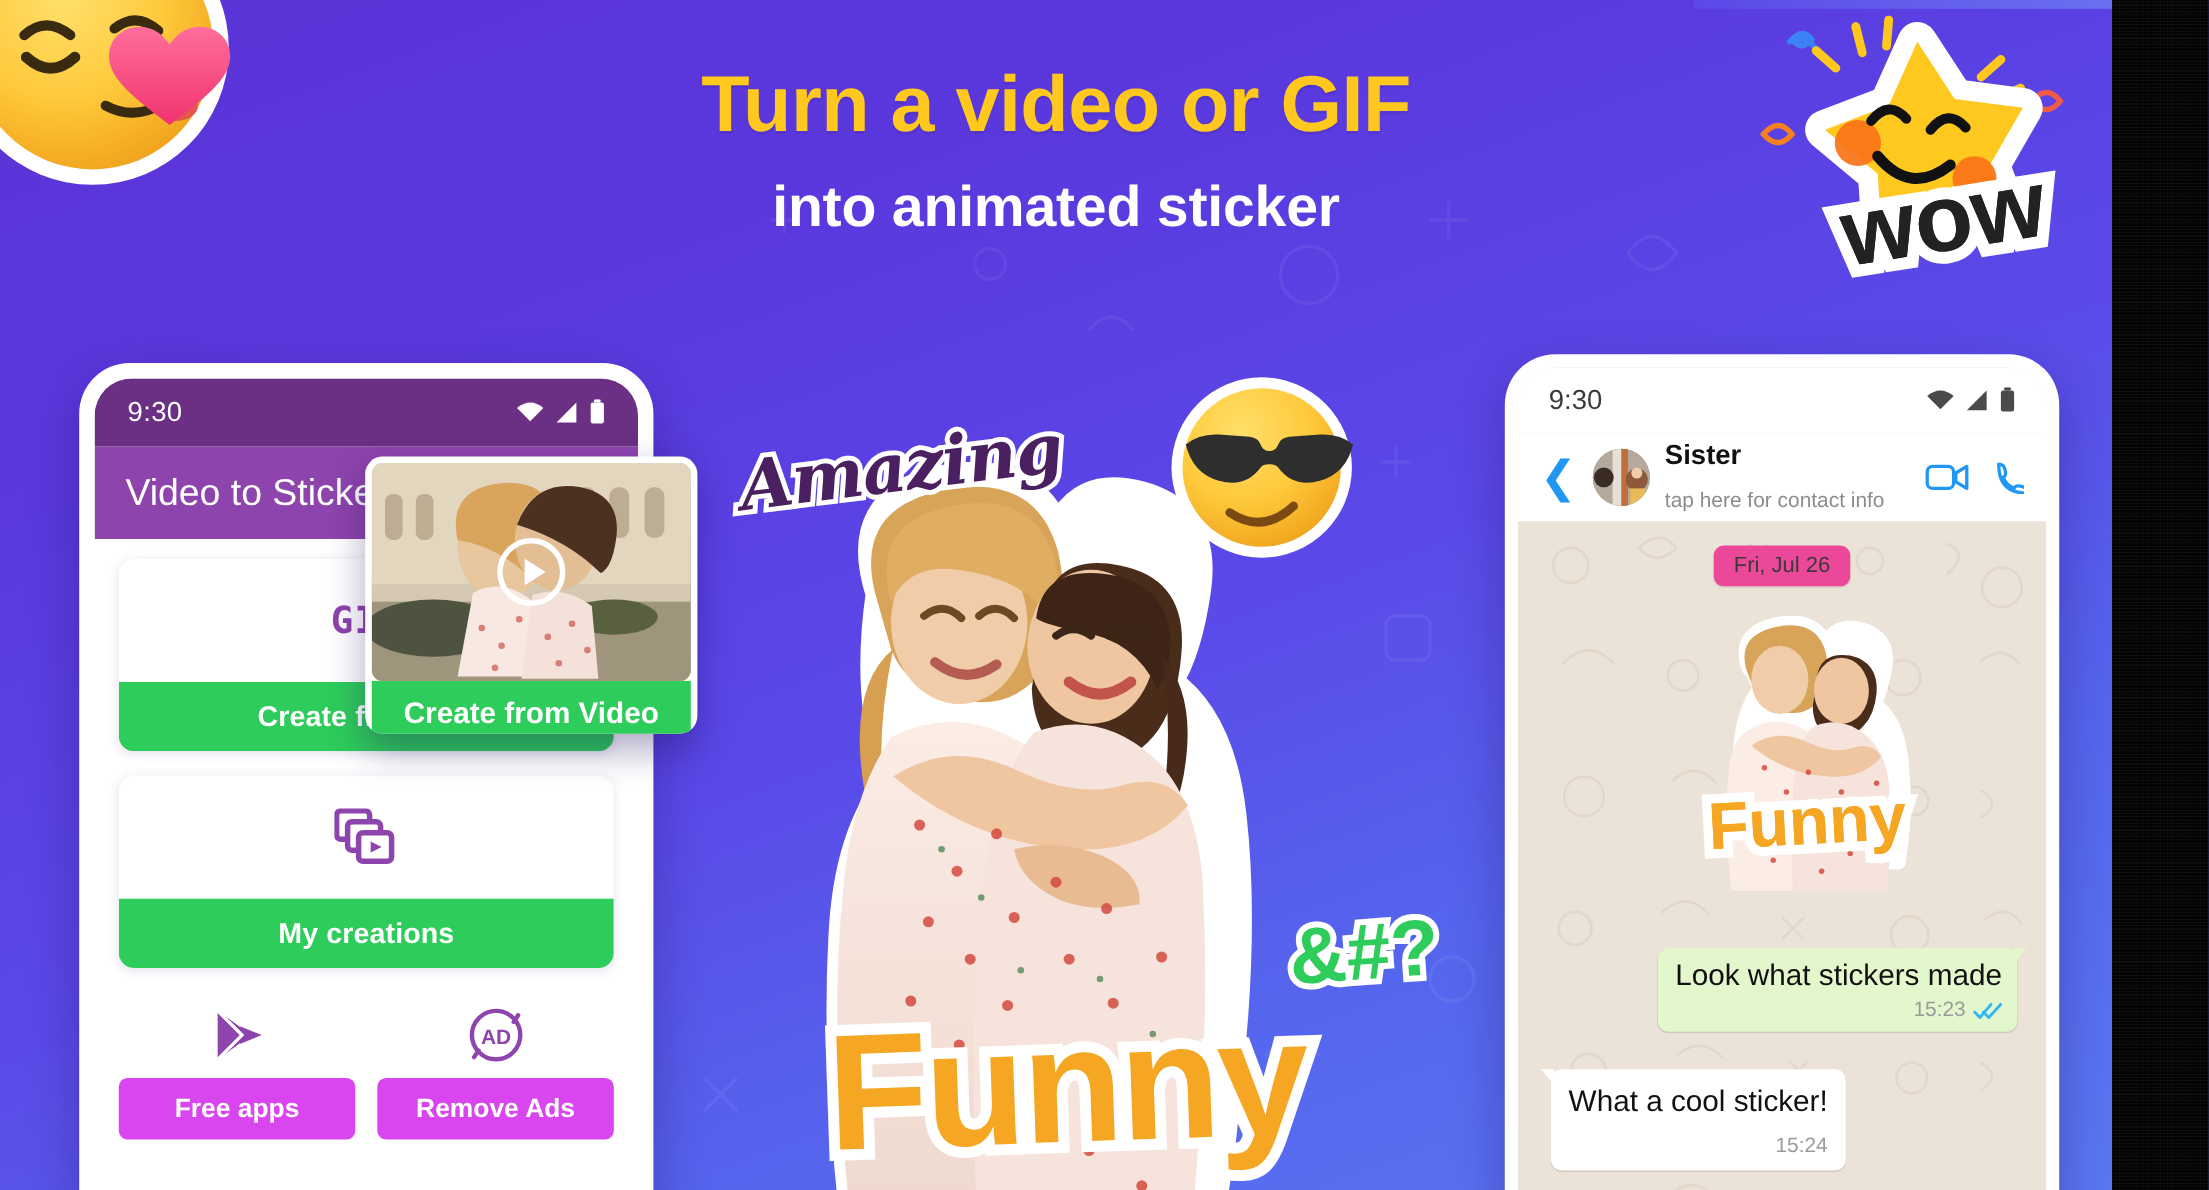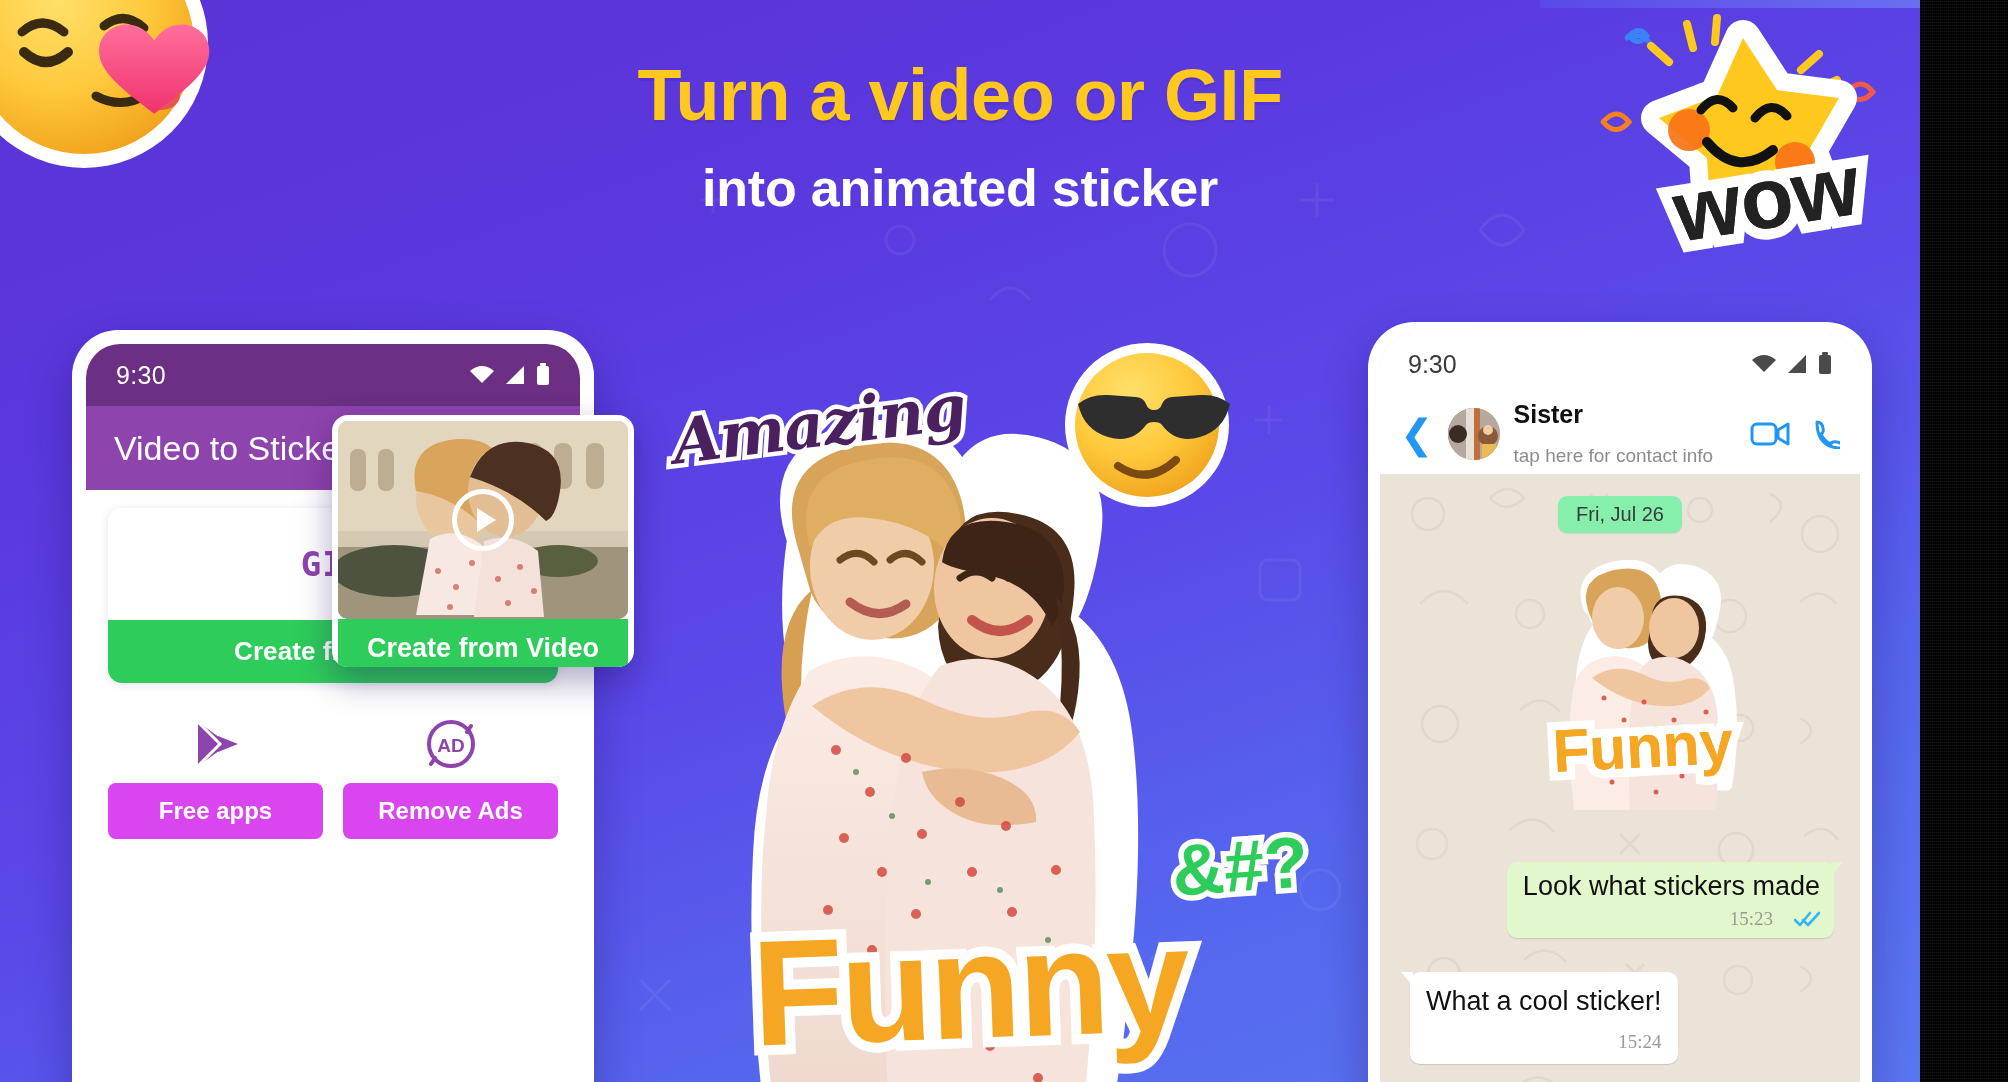--- a/index.html
+++ b/index.html
@@ -228,21 +228,21 @@
   .wa-body {
     position:absolute; top:140px; left:0; right:0; bottom:0;
     background:#ECE3D8;
     overflow:hidden;
   }
   .wa-doodle { position:absolute; inset:0; opacity:.30; }
   .date-chip {
     position:relative;
     margin: 22px auto 0 auto;
     width: fit-content;
-    background: #86efac;
+    background: #ec4899;
     color:#3a3a3a;
     font-size: 20px;
     padding: 7px 18px;
     border-radius: 9px;
     box-shadow: 0 1px 1px rgba(0,0,0,.08);
   }
   .sticker-msg {
     position:absolute; left: 144px; top: 86px;
     width: 230px; height: 250px;
   }
@@ -267,23 +267,23 @@
     box-shadow: 0 1px 1px rgba(0,0,0,.13);
     display:flex; align-items:flex-end; gap: 14px; flex-direction: column;
   }
   .bubble-in::after {
     content:""; position:absolute; left:-9px; top:0;
     border-right: 12px solid #ffffff;
     border-bottom: 14px solid transparent;
   }
   .bubble-text { font-size: 27px; color:#111; line-height:1.2; }
   .bubble-meta {
-    display:flex; align-items:center; justify-content:flex-end; gap:21px;
+    display:flex; align-items:center; justify-content:flex-end; gap:7px;
     margin-top: 6px;
-    font-size: 19px; color:#9a9a9a;font-family:Liberation Serif, serif;
+    font-size: 19px; color:#9a9a9a;
   }
   .bubble-meta.inline { margin-top:0; }
   
   .girls-sticker {
     position:absolute;
     left: 660px; top: 420px;
     width: 500px; height: 700px;
     z-index: 20;
   }
   .amazing {
@@ -449,20 +449,31 @@
 
       <div class="cards">
 
         <div class="card">
           <div class="card-body">
             <span class="gif-logo">GIF</span>
           </div>
           <div class="card-btn">Create from GIF</div>
         </div>
 
+        <div class="card">
+          <div class="card-body">
+            <svg width="58" height="52" viewBox="0 0 58 52">
+              <rect x="2" y="2" width="30" height="26" rx="4" fill="none" stroke="#8E44AD" stroke-width="5"></rect>
+              <rect x="12" y="12" width="30" height="26" rx="4" fill="#ffffff" stroke="#8E44AD" stroke-width="5"></rect>
+              <rect x="22" y="22" width="30" height="26" rx="4" fill="#ffffff" stroke="#8E44AD" stroke-width="5"></rect>
+              <path d="M33 30 l10 5 -10 5 z" fill="#8E44AD"></path>
+            </svg>
+          </div>
+          <div class="card-btn">My creations</div>
+        </div>
       </div>
 
       <div class="bottom-row">
         <div class="bottom-cell">
           <div class="bottom-icon">
             <svg width="56" height="56" viewBox="0 0 56 56">
               <path d="M10 6 L40 28 L10 50 Z" fill="#8E44AD"></path>
               <path d="M10 6 L40 28 L10 50 Z" fill="#8E44AD"></path>
               <path d="M30 20 L50 28 L30 36 Z" fill="#8E44AD"></path>
               <path d="M10 6 L32 28 L10 50" fill="none" stroke="#ffffff" stroke-width="3"></path>

